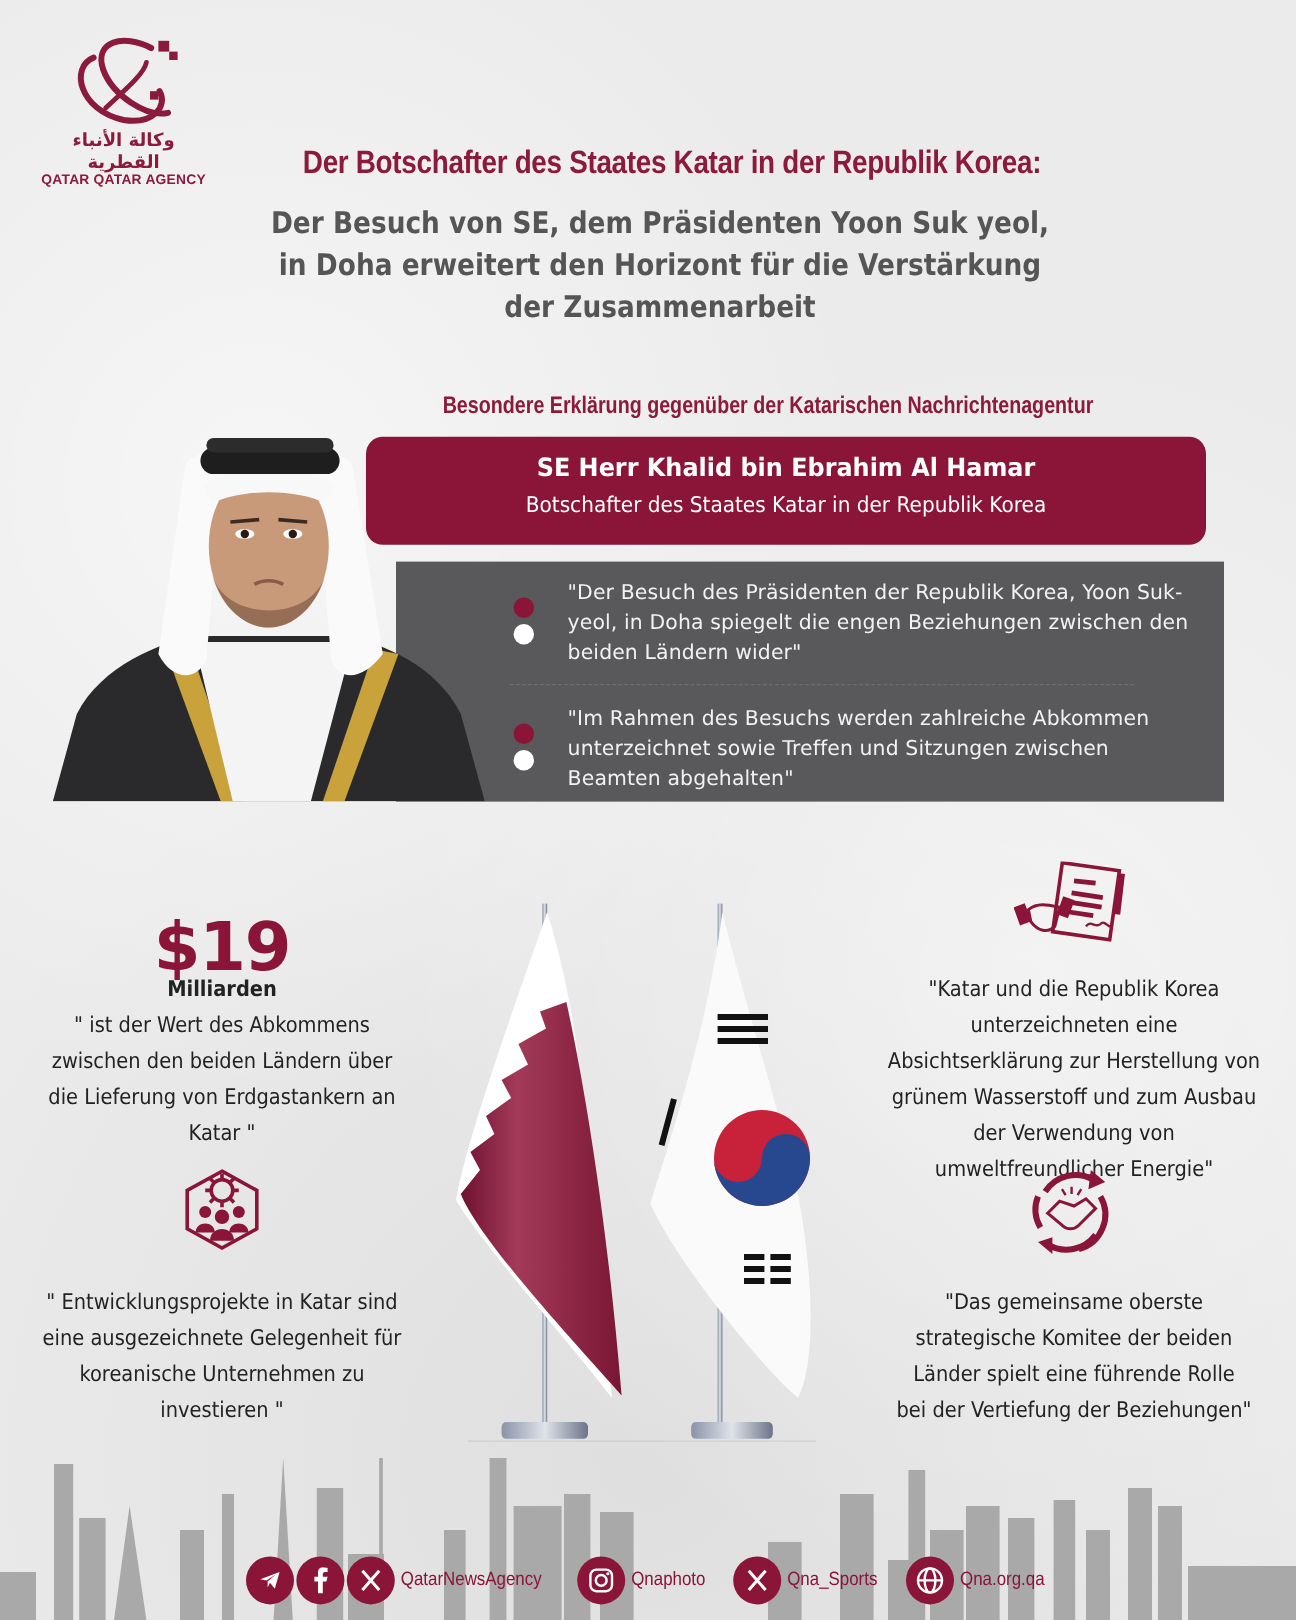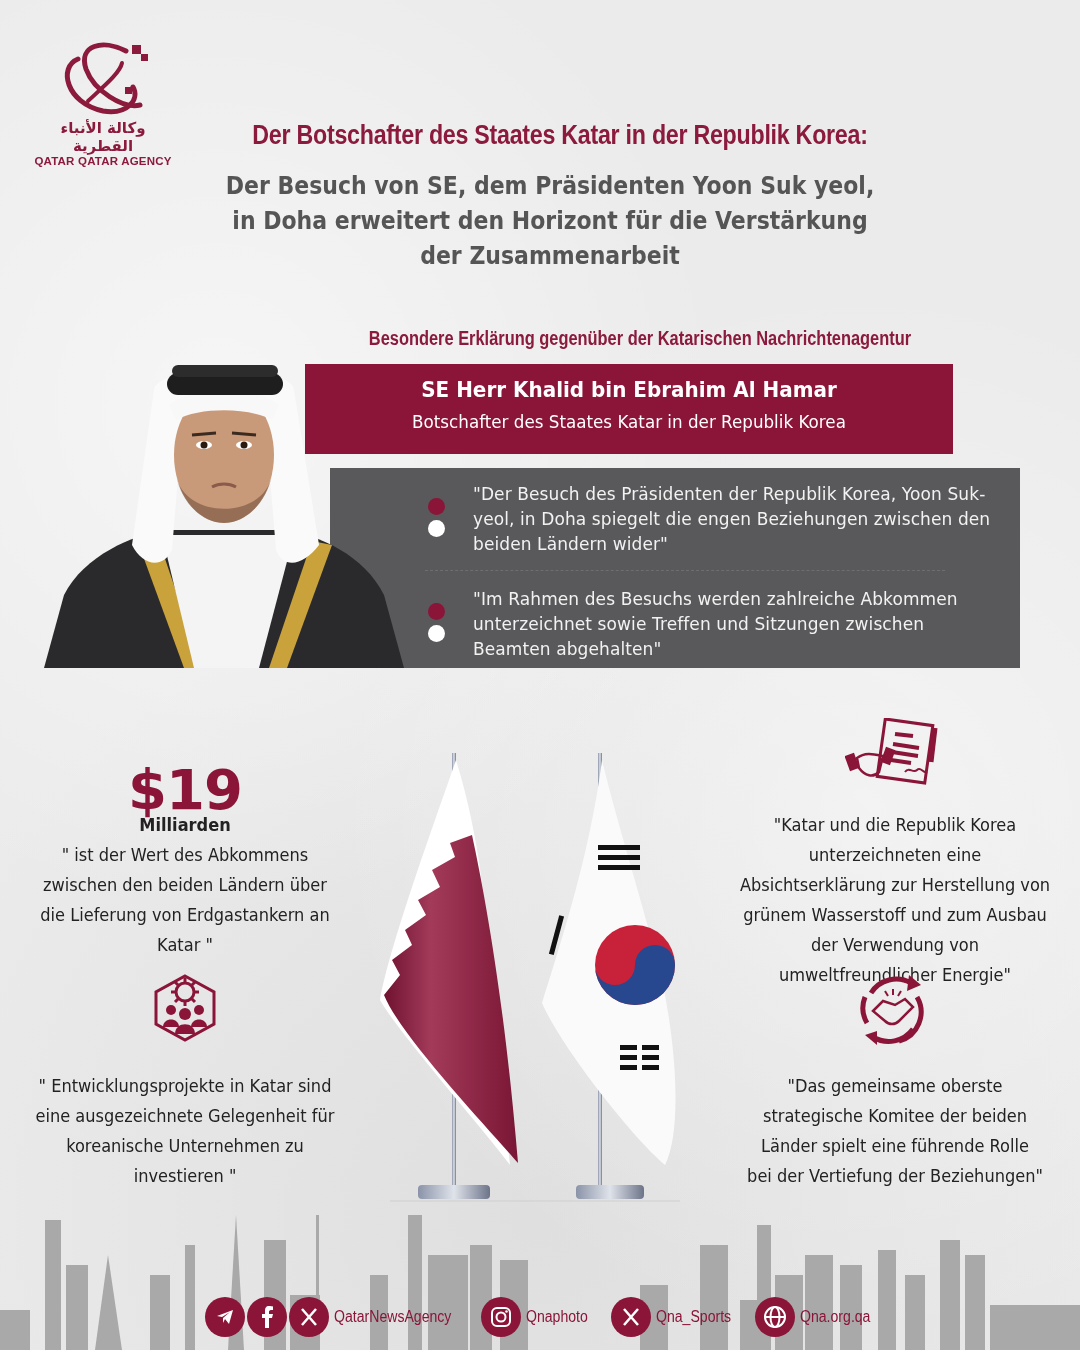--- a/index.html
+++ b/index.html
@@ -10,21 +10,21 @@
     background-image:
       radial-gradient(circle at 20% 30%, rgba(255,255,255,0.55) 0, rgba(255,255,255,0) 40%),
       radial-gradient(circle at 80% 60%, rgba(255,255,255,0.45) 0, rgba(255,255,255,0) 45%),
       radial-gradient(circle at 50% 90%, rgba(200,200,200,0.35) 0, rgba(200,200,200,0) 50%);
     font-family: "DejaVu Sans", sans-serif;
     color: #222;
   }
   .abs { position: absolute; }
 
   
-  .logo { left: 28px; top: 39px; width: 150px; height: 130px; text-align: center; }
+  .logo { left: 28px; top: 28px; width: 150px; height: 130px; text-align: center; }
   .logo svg { display: block; margin: 0 auto; }
   .logo-ar { font-family: "DejaVu Sans", sans-serif; font-size: 15px; font-weight: bold; color: #8b1a3d; margin-top: 2px; letter-spacing: 0px; }
   .logo-en { font-family: "Liberation Sans", sans-serif; font-size: 11.5px; font-weight: bold; color: #8b1a3d; letter-spacing: 0.2px; }
 
   
   .headline-1 {
     left: 190px; top: 120px; width: 740px; text-align: center;
     font-family: "Liberation Sans", sans-serif; font-weight: bold; font-size: 27px; color: #8b1a3d;
     transform: scaleX(0.86); transform-origin: center; letter-spacing: -0.3px;
   }
@@ -36,22 +36,22 @@
 
   
   .statement-label {
     left: 300px; top: 327px; width: 680px; text-align: center;
     font-family: "Liberation Sans", sans-serif; font-weight: bold; font-size: 20px; color: #8b1a3d;
     transform: scaleX(0.82); transform-origin: center;
   }
 
   
   .name-box {
-    left: 305px; top: 364px; width: 648px; height: 90px; background: #8a1538;
-    color: #fff; text-align: center;
+    left: 305px; top: 364px; width: 700px; height: 90px; background: #8a1538;
+    color: #fff; text-align: center; border-radius: 14px;
   }
   .name-box .name {
     font-family: "DejaVu Sans", sans-serif; font-weight: bold; font-size: 21px; margin-top: 14px;
     transform: scaleX(0.95);
   }
   .name-box .role { font-family: "DejaVu Sans", sans-serif; font-size: 18px; margin-top: 9px; transform: scaleX(0.93); }
 
   
   .quote-box { left: 330px; top: 468px; width: 690px; height: 200px; background: #59595b; }
   .quote {

